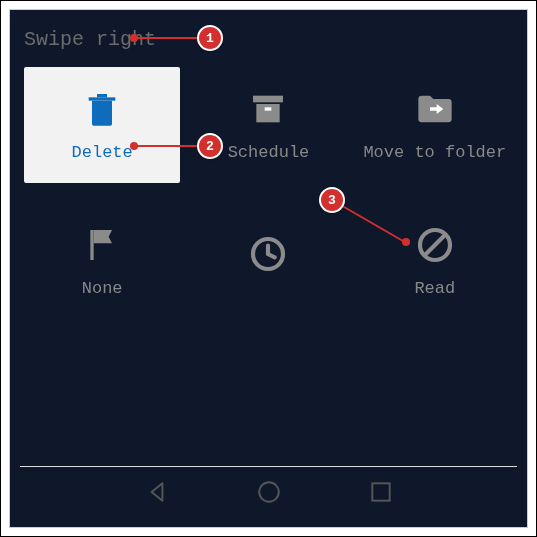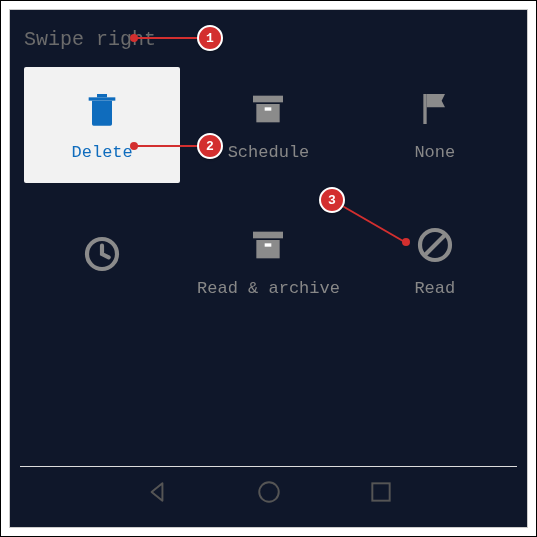--- a/index.html
+++ b/index.html
@@ -133,50 +133,49 @@
         <svg viewBox="0 0 24 24" fill="#8b8b8b">
             <path d="M3 4h18v4H3z"></path>
             <path d="M5 9h14v11H5z"></path>
             <rect x="10" y="11" width="4" height="2" fill="#fff"></rect>
           </svg>
       </span>
       <span class="label">Schedule</span>
     </div>
 
 
+    <div class="option">
+      <span class="icon">
+        <svg viewBox="0 0 24 24" fill="#8b8b8b">
+            <path d="M2 6a2 2 0 0 1 2-2h5l2 2h9a2 2 0 0 1 2 2v10a2 2 0 0 1-2 2H4a2 2 0 0 1-2-2V6z"></path>
+            <path d="M9 11h4v-2l4 3-4 3v-2H9z" fill="#fff"></path>
+          </svg>
+      </span>
+      <span class="label">Move to folder</span>
+    </div>
 
     <div class="option">
       <span class="icon">
         <svg viewBox="0 0 24 24" fill="#8b8b8b">
             <path d="M5 3h2v18H5z"></path>
             <path d="M7 3h11l-2 4 2 4H7z"></path>
           </svg>
       </span>
       <span class="label">None</span>
     </div>
 
     <div class="option">
       <span class="icon">
         <svg viewBox="0 0 24 24" fill="none" stroke="#8b8b8b" stroke-width="2.5">
             <circle cx="12" cy="12" r="9"></circle>
             <path d="M12 7v5l4 2" stroke-linecap="round"></path>
           </svg>
       </span>
     </div>
 
-    <div class="option">
-      <span class="icon">
-        <svg viewBox="0 0 24 24" fill="#8b8b8b">
-            <path d="M3 4h18v4H3z"></path>
-            <path d="M5 9h14v11H5z"></path>
-            <rect x="10" y="11" width="4" height="2" fill="#fff"></rect>
-          </svg>
-      </span>
-      <span class="label">Read &amp; archive</span>
-    </div>
 
     <div class="option">
       <span class="icon">
         <svg viewBox="0 0 24 24" fill="none" stroke="#8b8b8b" stroke-width="2.5">
             <circle cx="12" cy="12" r="9"></circle>
             <line x1="6" y1="18" x2="18" y2="6"></line>
           </svg>
       </span>
       <span class="label">Read</span>
     </div>

